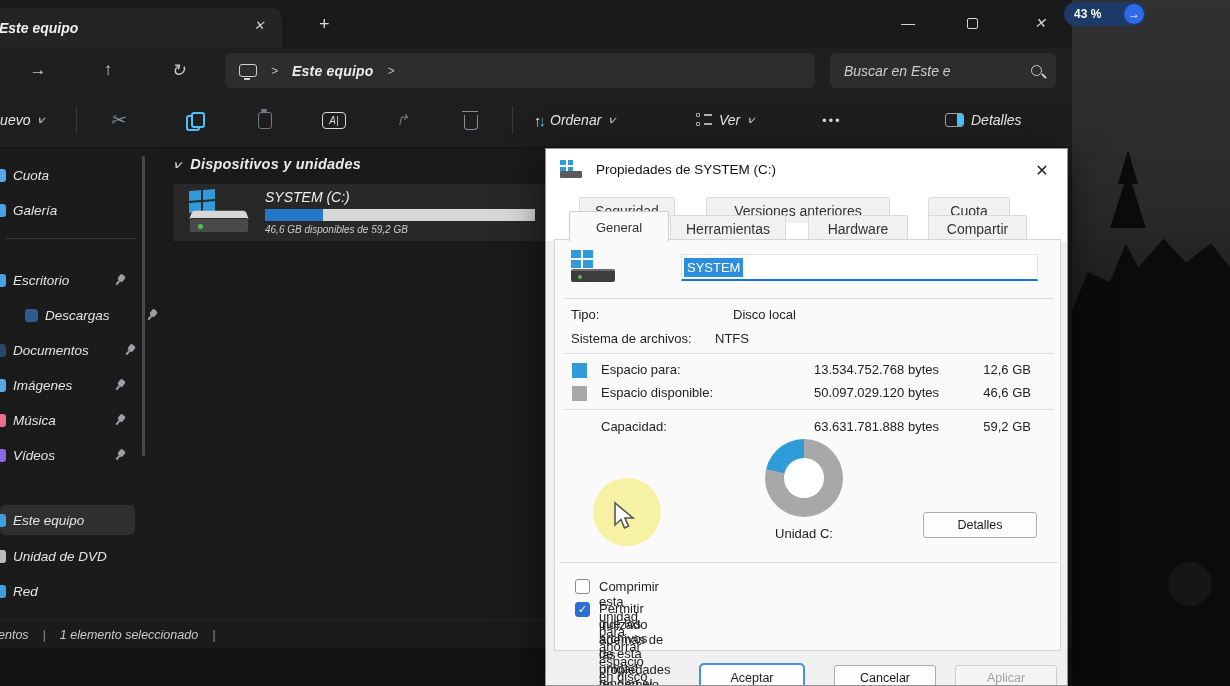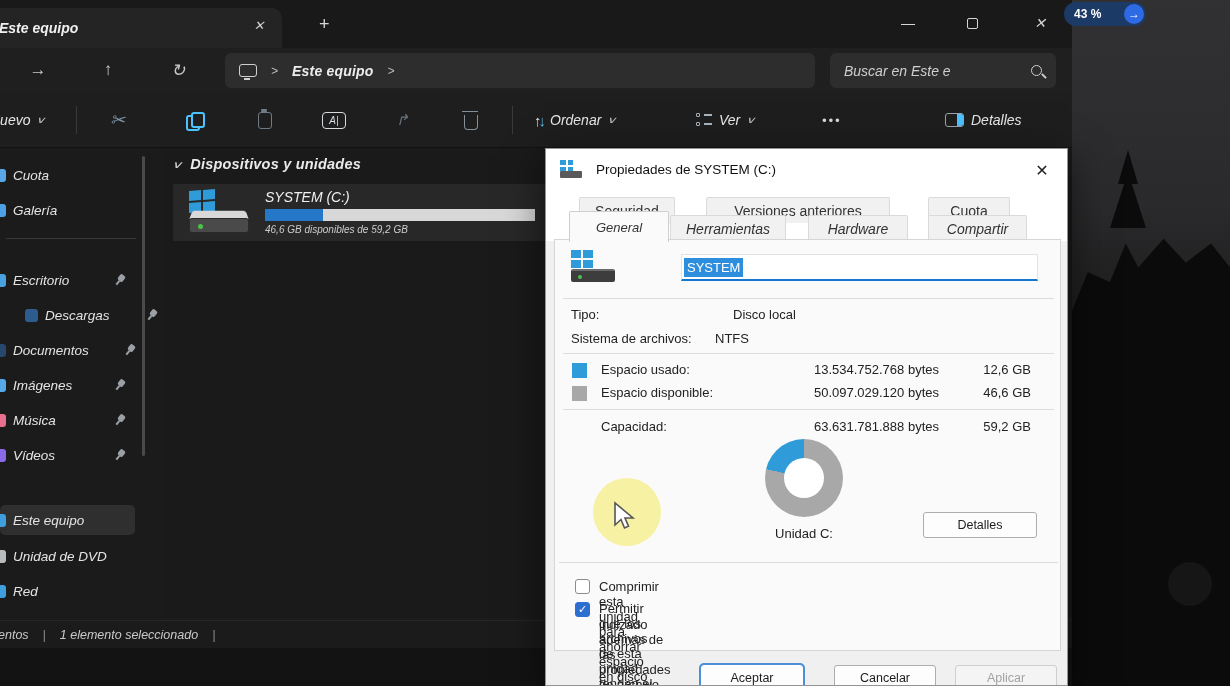--- a/index.html
+++ b/index.html
@@ -119,21 +119,21 @@
   .dlg-dicon .wlogo { left:0; top:0; width:13px; height:11px; }
   .dlg-dicon .slab { position:absolute; left:0; top:11px; width:22px; height:7px; background:#5a5a5a; border-radius:1px; }
   .dlg-title-text { font-size:13.5px; color:#111; }
   .dlg-close { position:absolute; right:14px; top:10px; width:22px; height:22px; display:flex; align-items:center; justify-content:center;
                color:#222; font-size:16px; }
   .tabzone { position:absolute; left:0; top:40px; width:100%; height:52px; background:#ffffff; }
   .wtab { position:absolute; height:26px; background:#f1f1f1; border:1px solid #dadada; border-bottom:none;
           display:flex; align-items:center; justify-content:center; font-size:14px; color:#333;
           border-radius:2px 2px 0 0; }
   .wtab.back { top:8px; }
-  .wtab.front { top:26px;font-style:italic; }
+  .wtab.front { top:26px; }
   .wtab.active { top:22px; height:31px; background:#fafafa; border-color:#cfcfcf; z-index:3; font-size:13px; }
   .dlg-page { position:absolute; left:8px; top:90px; width:507px; height:412px; background:#fafafa; border:1px solid #d6d6d6; z-index:2; }
   .pg-div { position:absolute; left:8px; width:491px; height:1px; background:#dcdcdc; }
   .pg-dicon { position:absolute; left:16px; top:10px; width:46px; height:38px; }
   .pg-dicon .wlogo { left:0; top:0; width:22px; height:18px; }
   .pg-dicon .slab { position:absolute; left:0; top:19px; width:44px; height:13px; background:#3d3d3d; border-radius:2px; border-top:2px solid #6a6a6a; }
   .pg-dicon .led { position:absolute; left:7px; top:25px; width:4px; height:4px; border-radius:50%; background:#4cc24c; }
   .name-field { position:absolute; left:126px; top:14px; width:357px; height:27px; background:#fff; border:1px solid #e3e3e3;
                 border-bottom:2px solid #1577d0; display:flex; align-items:center; padding-left:2px; }
   .name-sel { background:#2e8ede; color:#fff; font-size:13px; padding:2px 3px; }
@@ -396,21 +396,21 @@
         <span class="val">Disco local</span>
       </div>
       <div class="prow" style="top:91px;">
         <span class="lbl">Sistema de archivos:</span>
         <span class="val" style="left:160px;">NTFS</span>
       </div>
       <div class="pg-div" style="top:113px;"></div>
 
       <div class="prow" style="top:122px;">
         <span class="swatch" id="sw-used" style="background: rgb(47, 155, 216);"></span>
-        <span class="lbl2">Espacio usado:</span>
+        <span class="lbl2">Espacio para:</span>
         <span class="bytes">13.534.752.768 bytes</span>
         <span class="gb">12,6 GB</span>
       </div>
       <div class="prow" style="top:145px;">
         <span class="swatch" id="sw-free" style="background: rgb(168, 168, 168);"></span>
         <span class="lbl2">Espacio disponible:</span>
         <span class="bytes">50.097.029.120 bytes</span>
         <span class="gb">46,6 GB</span>
       </div>
       <div class="pg-div" style="top:169px;"></div>

